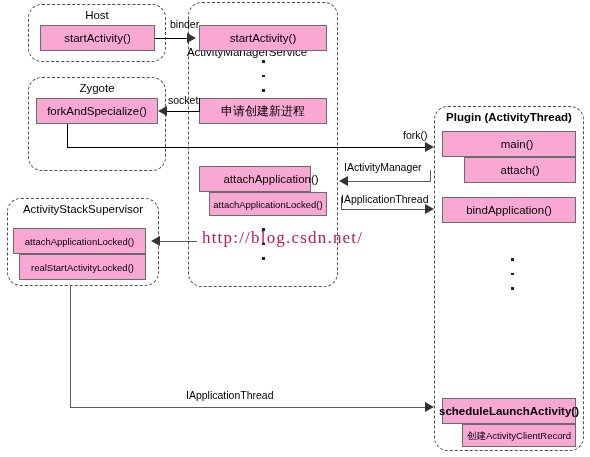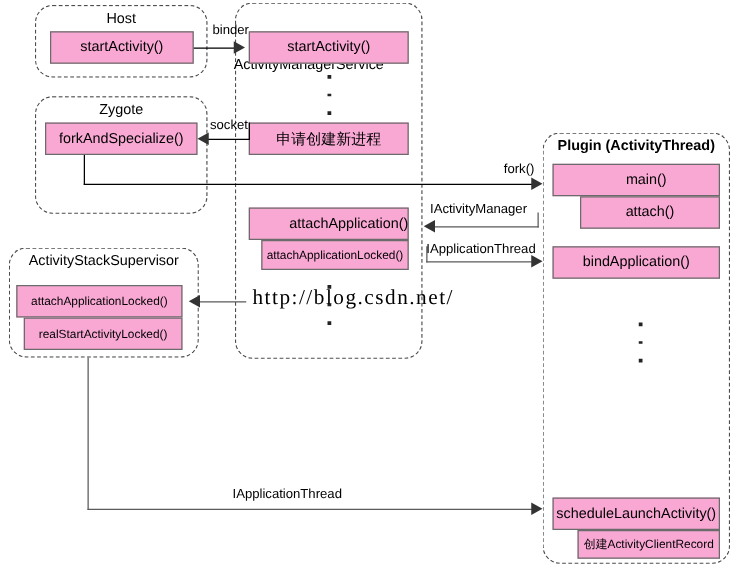--- a/index.html
+++ b/index.html
@@ -79,21 +79,21 @@
     white-space:nowrap;
     background:transparent;
   }
 
   
   .watermark{
     position:absolute;
     font-family:"Liberation Serif","DejaVu Serif",serif;
     font-size:17px;
     letter-spacing:1.2px;
-    color:#000000;
+    color:#be185d;
     white-space:nowrap;
     user-select:none;
   }
 </style>
 </head>
 <body>
 
 <div id="stage">
 
   <div class="watermark" style="left:202px;top:228px;">http://blog.csdn.net/</div>
@@ -115,21 +115,21 @@
   <div class="mbox" style="left:199px;top:25px;width:128px;height:26px;">startActivity()</div>
 
   <div class="dots" style="left:262px;top:60px;">
     <i></i>
       <i></i>
       <i></i>
   </div>
 
   <div class="mbox cjk" style="left:199px;top:98px;width:128px;height:26px;">申请创建新进程</div>
 
-  <div class="mbox" style="left:199px;top:166px;width:128px;height:26px;padding-left:32px;">attachApplication()</div>
+  <div class="mbox" style="left:199px;top:166px;width:112px;height:26px;padding-left:32px;">attachApplication()</div>
 
   <div class="mbox small" style="left:209px;top:192px;width:118px;height:24px;">attachApplicationLocked()</div>
 
   <div class="dots" style="left:262px;top:228px;">
     <i></i>
       <i></i>
       <i></i>
   </div>
 
   <div class="group" style="left:7px;top:198px;width:152px;height:88px;">
@@ -149,21 +149,21 @@
   <div class="mbox" style="left:464px;top:157px;width:112px;height:26px;">attach()</div>
 
   <div class="mbox" style="left:442px;top:197px;width:134px;height:26px;">bindApplication()</div>
 
   <div class="dots" style="left:511px;top:258px;">
     <i></i>
       <i></i>
       <i></i>
   </div>
 
-  <div class="mbox" style="left:442px;top:398px;width:134px;height:26px;">scheduleLaunchActivity()</div>
+  <div class="mbox" style="left:442px;top:398px;width:134px;height:26px;font-weight:bold;">scheduleLaunchActivity()</div>
 
   <div class="mbox small" style="left:462px;top:424px;width:114px;height:23px;">创建ActivityClientRecord</div>
 
   <div class="hline thin" style="left:155px;top:38px;width:36px;"></div>
   <div class="arrowR" style="left:187px;top:33px;"></div>
   <div class="elabel" style="left:170px;top:18px;">binder</div>
 
   <div class="vline thin" style="left:199px;top:98px;height:14px;"></div>
   <div class="hline thin" style="left:165px;top:111px;width:35px;"></div>
   <div class="arrowL" style="left:158px;top:106px;"></div>

